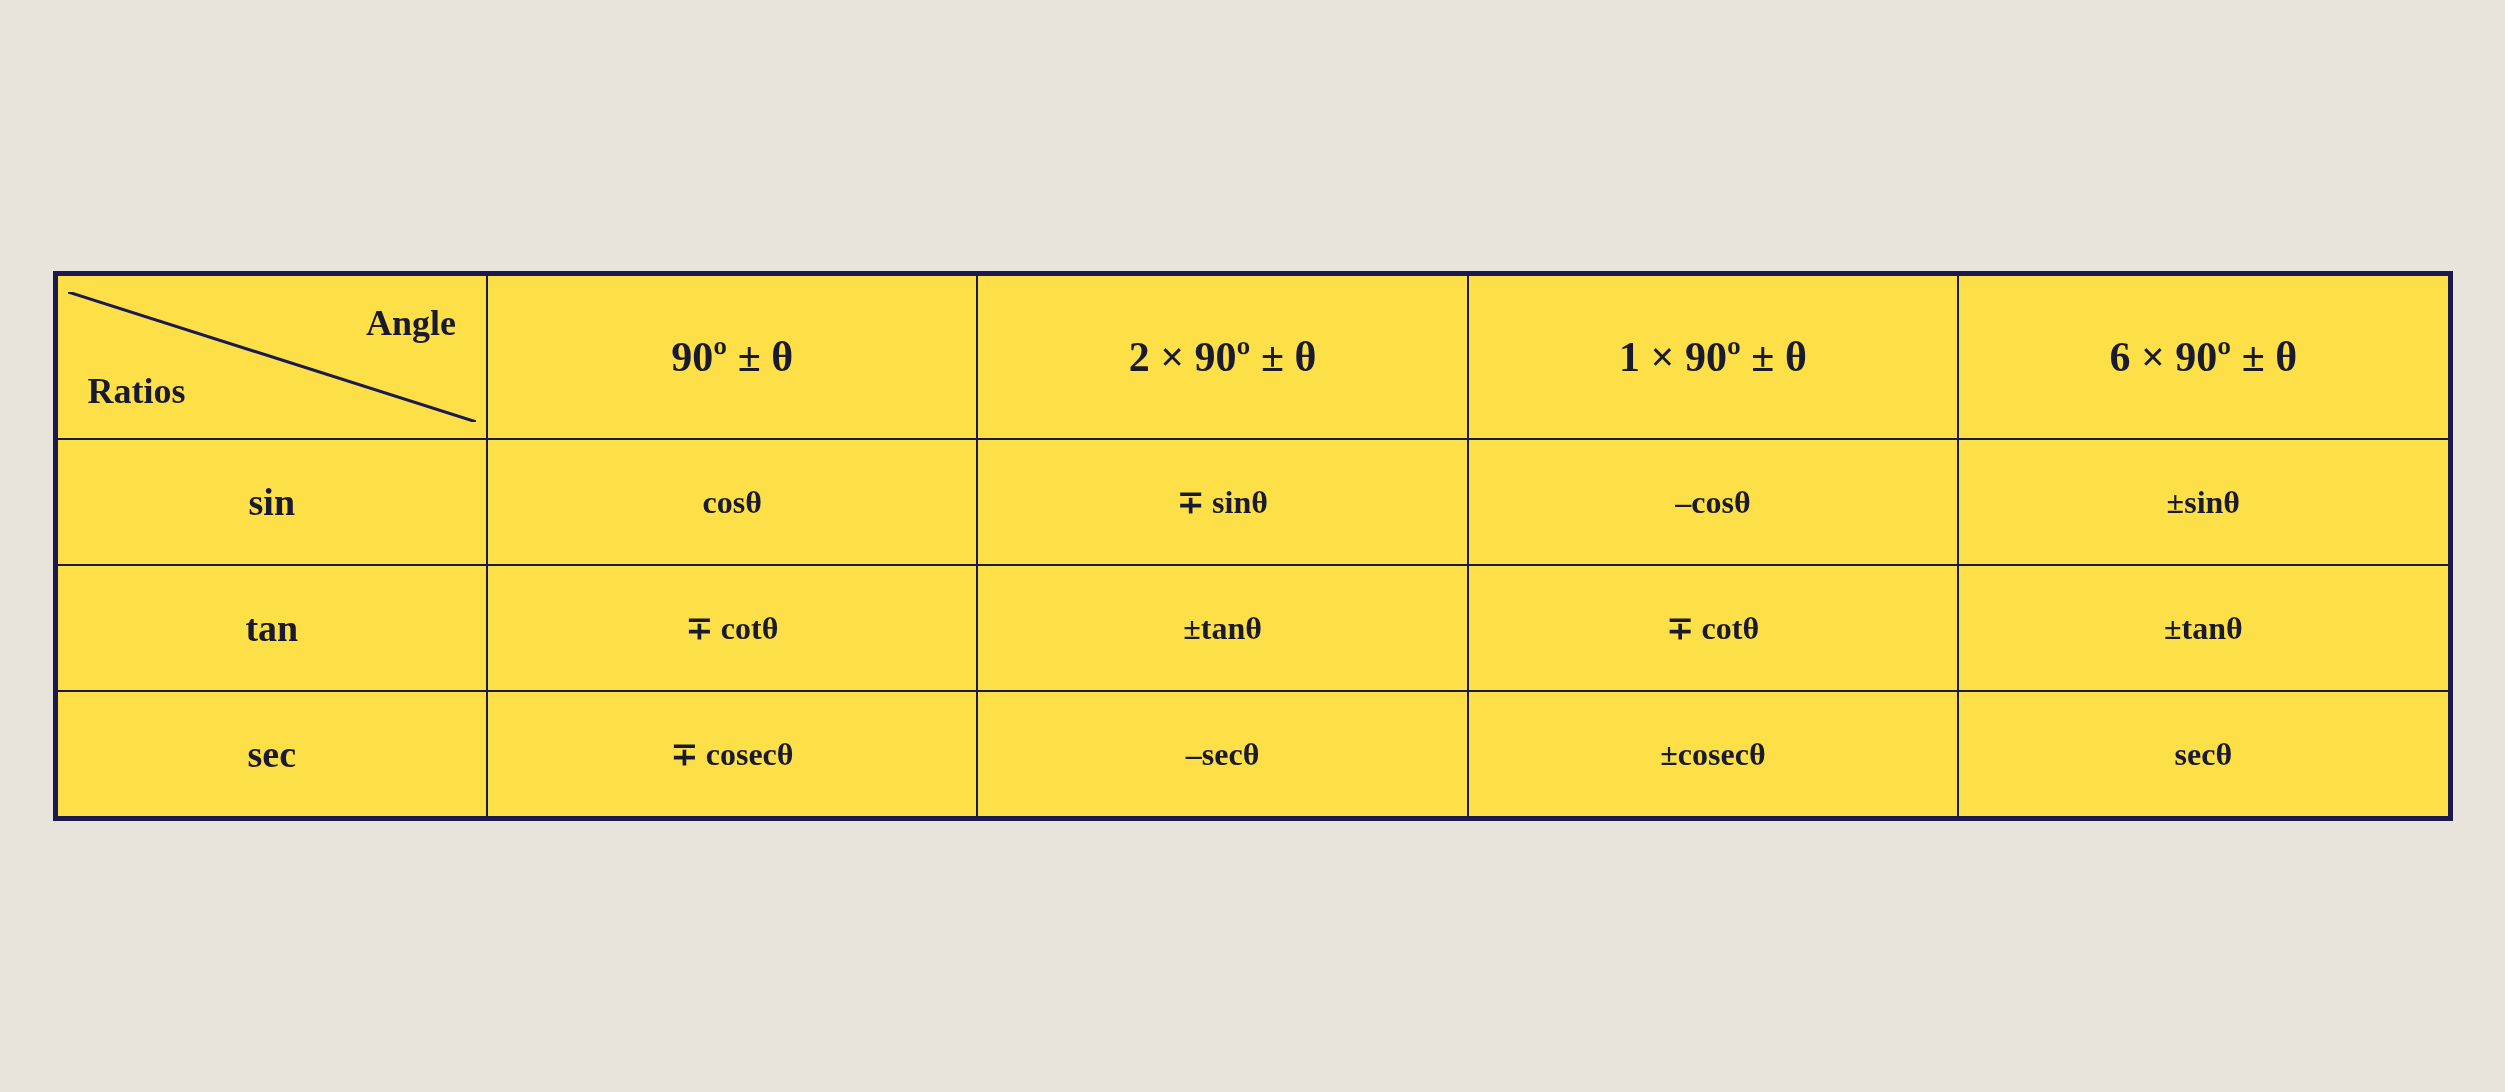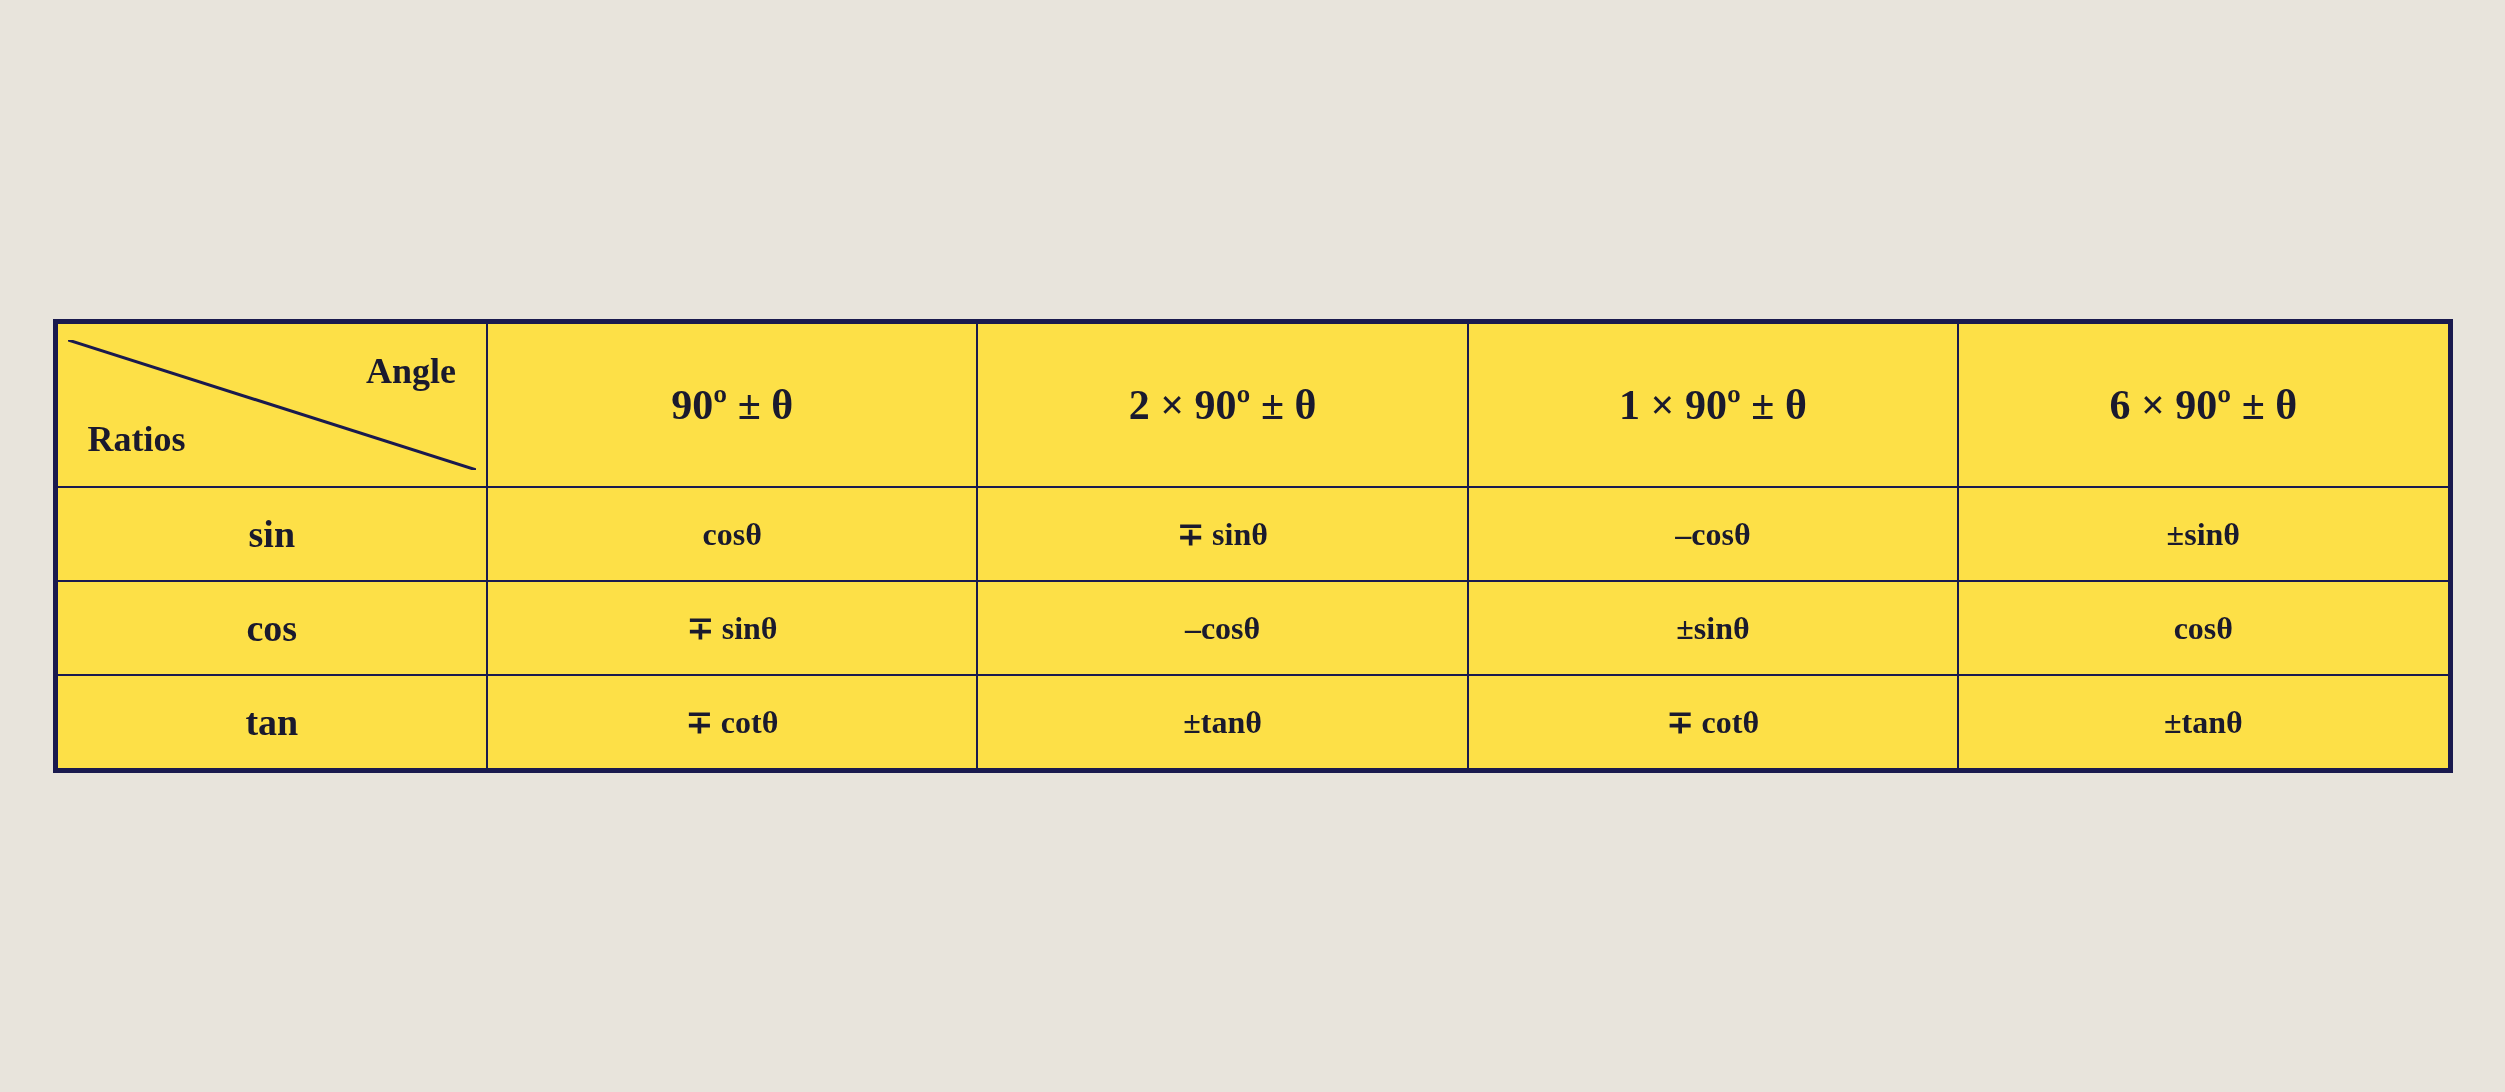--- a/index.html
+++ b/index.html
@@ -90,21 +90,21 @@
       position: absolute;
       bottom: 10px;
       left: 20px;
       font-size: 36px;
       font-weight: bold;
       color: #1a1a2e;
       text-align: center;
     }
 
     .data-row td {
-      height: 94px;
+      height: 126px;
     }
   </style>
 </head>
 <body>
 
 <div class="table-container">
   <table>
     <colgroup>
       <col style="width:18%">
       <col style="width:20.5%">
@@ -133,33 +133,33 @@
       </tr>
 
       <tr class="data-row">
         <td class="ratio-label">sin</td>
         <td>cosθ</td>
         <td>∓ sinθ</td>
         <td>–cosθ</td>
         <td>±sinθ</td>
       </tr>
 
-      <tr class="data-row">
-        <td class="ratio-label">cos</td>
-        <td>∓ sinθ</td>
-        <td>–cosθ</td>
-        <td>±sinθ</td>
-        <td>cosθ</td>
-      </tr>
 
       <tr class="data-row">
         <td class="ratio-label">tan</td>
         <td>∓ cotθ</td>
         <td>±tanθ</td>
         <td>∓ cotθ</td>
         <td>±tanθ</td>
       </tr>
 
 
+      <tr class="data-row">
+        <td class="ratio-label">sec</td>
+        <td>∓ cosecθ</td>
+        <td>–secθ</td>
+        <td>±cosecθ</td>
+        <td>secθ</td>
+      </tr>
 
     </tbody>
   </table>
 </div>
 
 </body></html>

